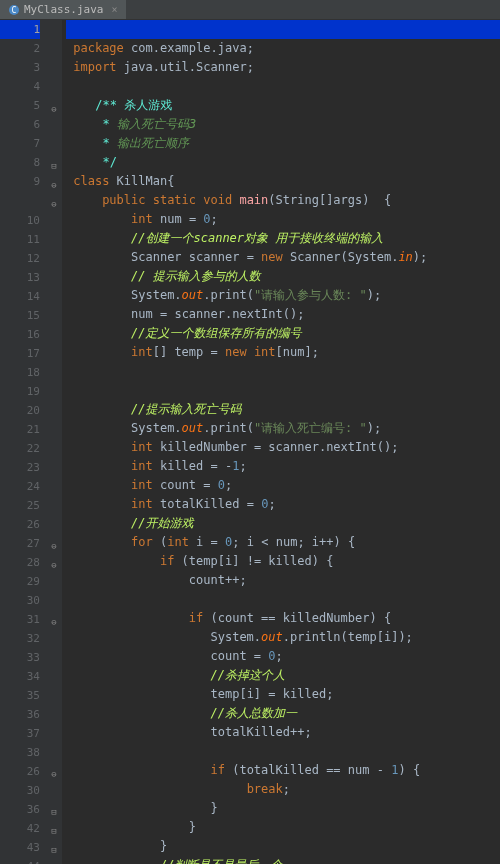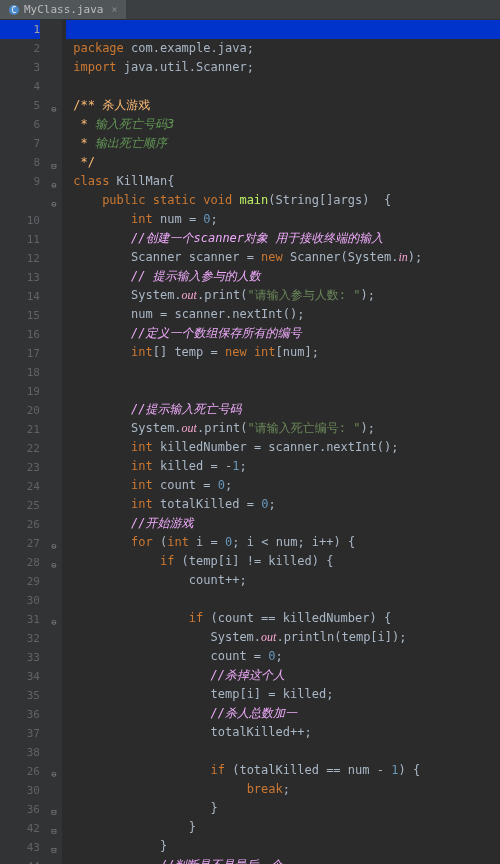--- a/index.html
+++ b/index.html
@@ -89,27 +89,27 @@
 }
 .code-line {
   height: 19px;
 }
 .code-line.highlighted {
   background: #0033CC;
 }
 .kw { color: #CC7832; }
 .str { color: #6A8759; }
 .num { color: #6897BB; }
-.com { color: #f0abfc; font-style: italic; }
-.doc { color: #fdba74; }
+.com { color: #bef264; font-style: italic; }
+.doc { color: #5eead4; margin-left: 22px; }
 .doctag { color: #629755; font-style: italic; }
-.fld { color: #f9a8d4; font-style: italic; font-family: Liberation Serif, serif; }
+.fld { color: #f97316; font-style: italic; }
 .wrn { text-decoration-color: #808080; }
 .pun { color: #A9B7C6; }
-.fn { color: #bef264; }
+.fn { color: #fca5a5; }
 </style>
 </head>
 <body>
 
 <div class="tab-bar">
   <div class="tab">
     <span class="tab-icon">
       <svg width="12" height="12" viewBox="0 0 12 12">
           <circle cx="6" cy="6" r="5" fill="#4A88C7"></circle>
           <text x="6" y="9" text-anchor="middle" fill="white" font-size="8">C</text>

